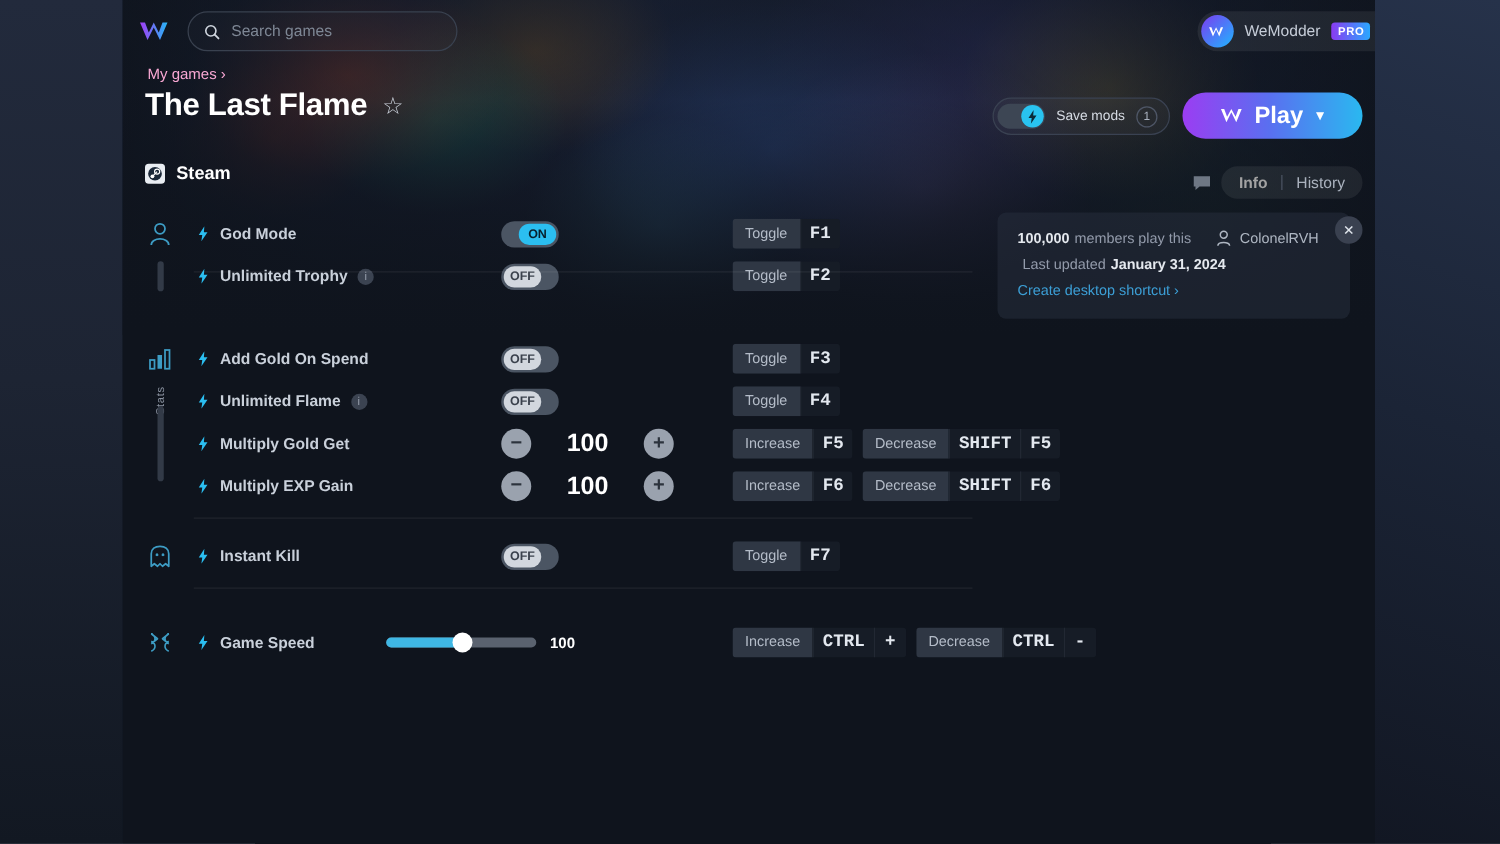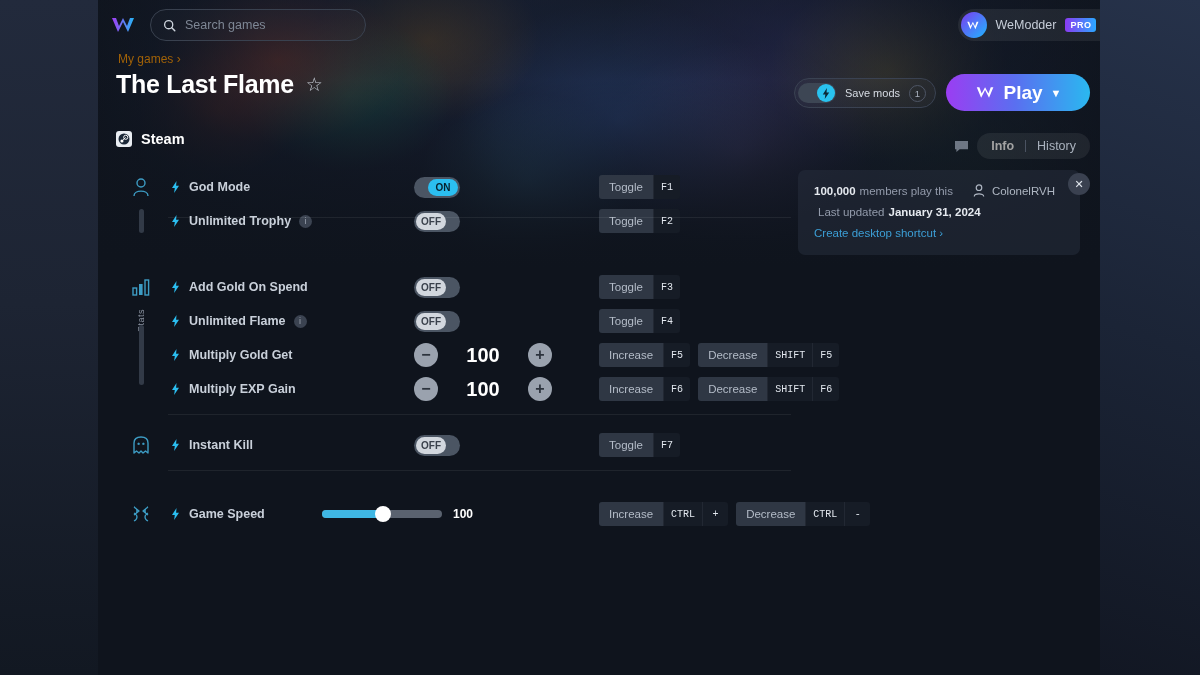--- a/index.html
+++ b/index.html
@@ -106,21 +106,21 @@
   }
   .win-ctrls {
     position: absolute; right: 8px; top: 15px;
     display: flex; align-items: center; gap: 13px;
   }
   .wc { color: #b9c0cb; font-size: 13px; line-height: 1; cursor: pointer; }
 
   
   .breadcrumb {
     position: absolute; left: 20px; top: 52px; z-index: 25;
-    color: #a16207; font-size: 12px;
+    color: #f9a8d4; font-size: 12px;
   }
   .page-title {
     position: absolute; left: 18px; top: 70px; z-index: 25;
     display: flex; align-items: center; gap: 12px;
   }
   .page-title h1 { color: #fff; font-size: 25px; font-weight: bold; letter-spacing: -.3px; }
   .star { color: #c9d0da; font-size: 19px; cursor: pointer; }
 
   .platform {
     position: absolute; left: 18px; top: 131px; z-index: 25;
@@ -191,21 +191,21 @@
   .info-row .author span { color: #aeb6c2; font-size: 11.5px; }
   .info-link { color: #3c9fd6; font-size: 11.5px; cursor: pointer; }
   .panel-close {
     position: absolute; right: 10px; top: 173px; z-index: 28;
     width: 22px; height: 22px; border-radius: 11px; background: #3a4150;
     display: flex; align-items: center; justify-content: center;
     color: #e1e6ed; font-size: 11px; cursor: pointer;
   }
 
   
-  .cheats { position: absolute; left: 16px; top: 170px; width: 1053px; z-index: 20; }
+  .cheats { position: absolute; left: 3px; top: 170px; width: 1053px; z-index: 20; }
   .group { position: relative; }
   .grp-sep {
     position: absolute; left: 54px; width: 623px; height: 1px;
     background: rgba(255,255,255,.07);
   }
   .row { display: flex; align-items: center; height: 34px; position: relative; }
   .gutter { width: 54px; display: flex; justify-content: center; align-items: center; }
   .gut-icon { width: 20px; height: 20px; }
   .gut-bar { width: 5px; border-radius: 3px; background: #323a47; }
   .gut-stats {
@@ -260,21 +260,21 @@
   .slider-val { color: #fff; font-size: 12px; font-weight: bold; }
 
   
   .hotkeys { position: absolute; left: 485px; display: flex; align-items: center; gap: 8px; }
   .hk-group { display: flex; align-items: stretch; height: 24px; border-radius: 3px; overflow: hidden; }
   .hk-act {
     background: #2f3744; color: #b4bcc8; font-size: 11.5px;
     display: flex; align-items: center; padding: 0 10px;
   }
   .hk-key {
-    background: #161c26; color: #e3e8ef; font-size: 10px; font-weight: normal;
+    background: #161c26; color: #e3e8ef; font-size: 14px; font-weight: bold;
     font-family: "Liberation Mono", monospace;
     display: flex; align-items: center; justify-content: center;
     min-width: 26px; padding: 0 7px;
     border-left: 1px solid #222833;
   }
 </style>
 </head>
 <body>
 
 <div class="desktop-left"></div>

